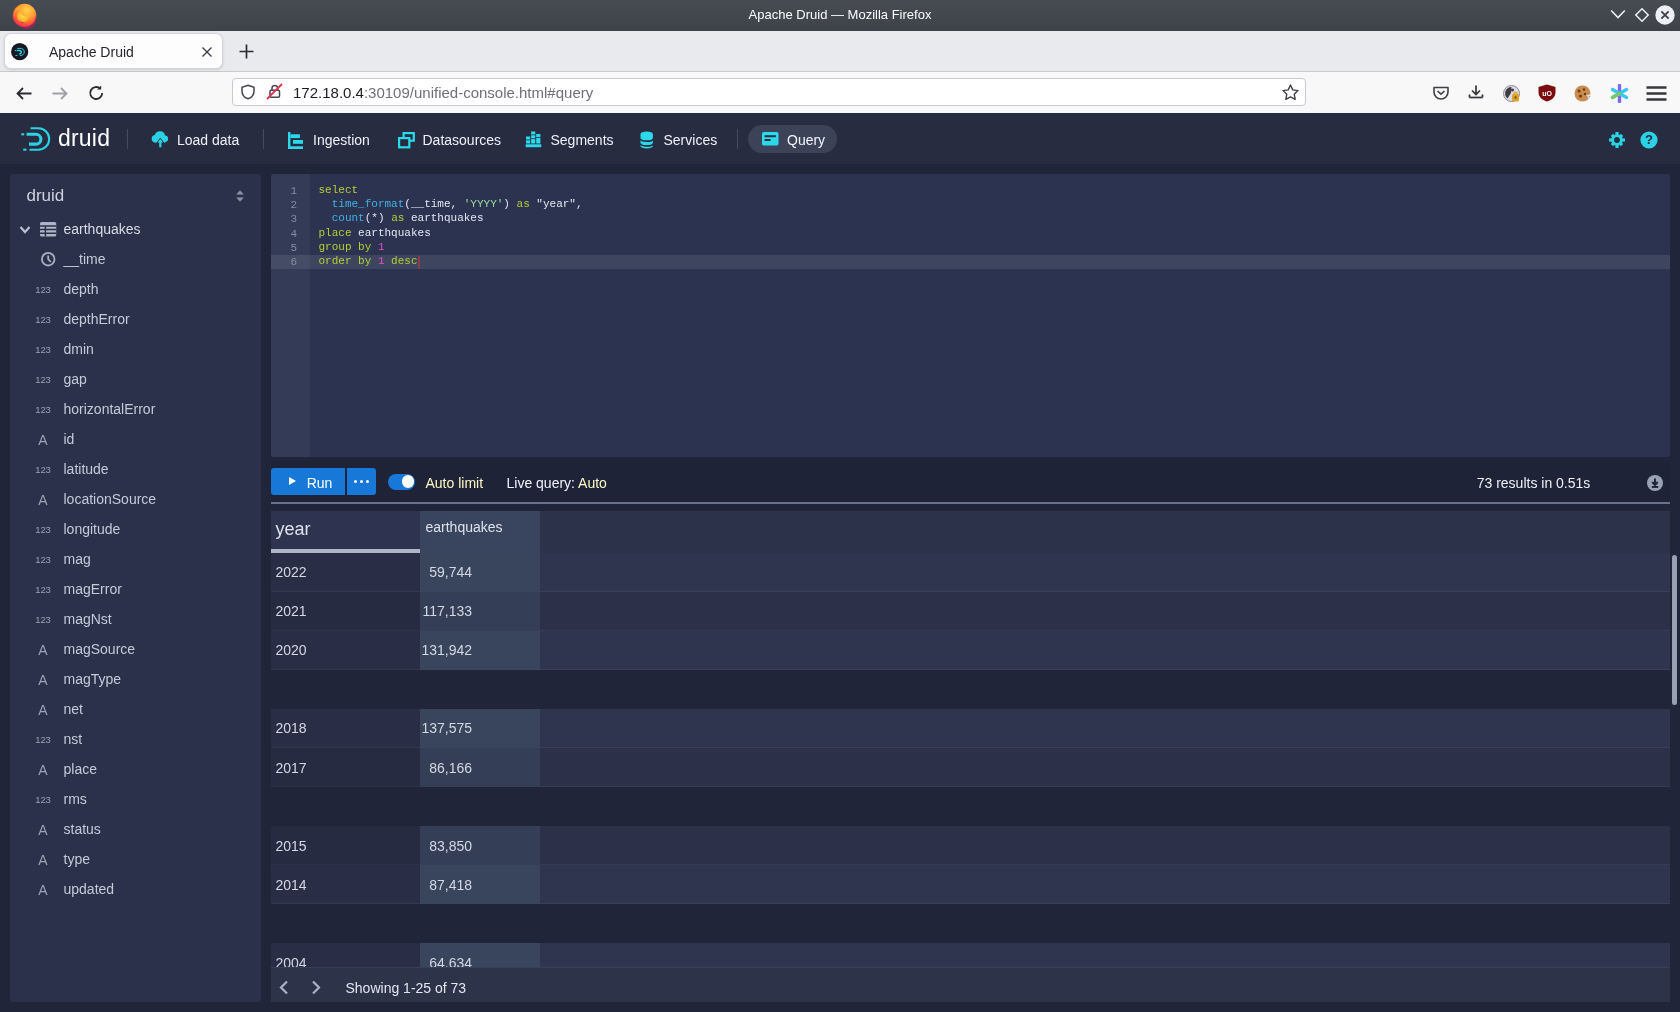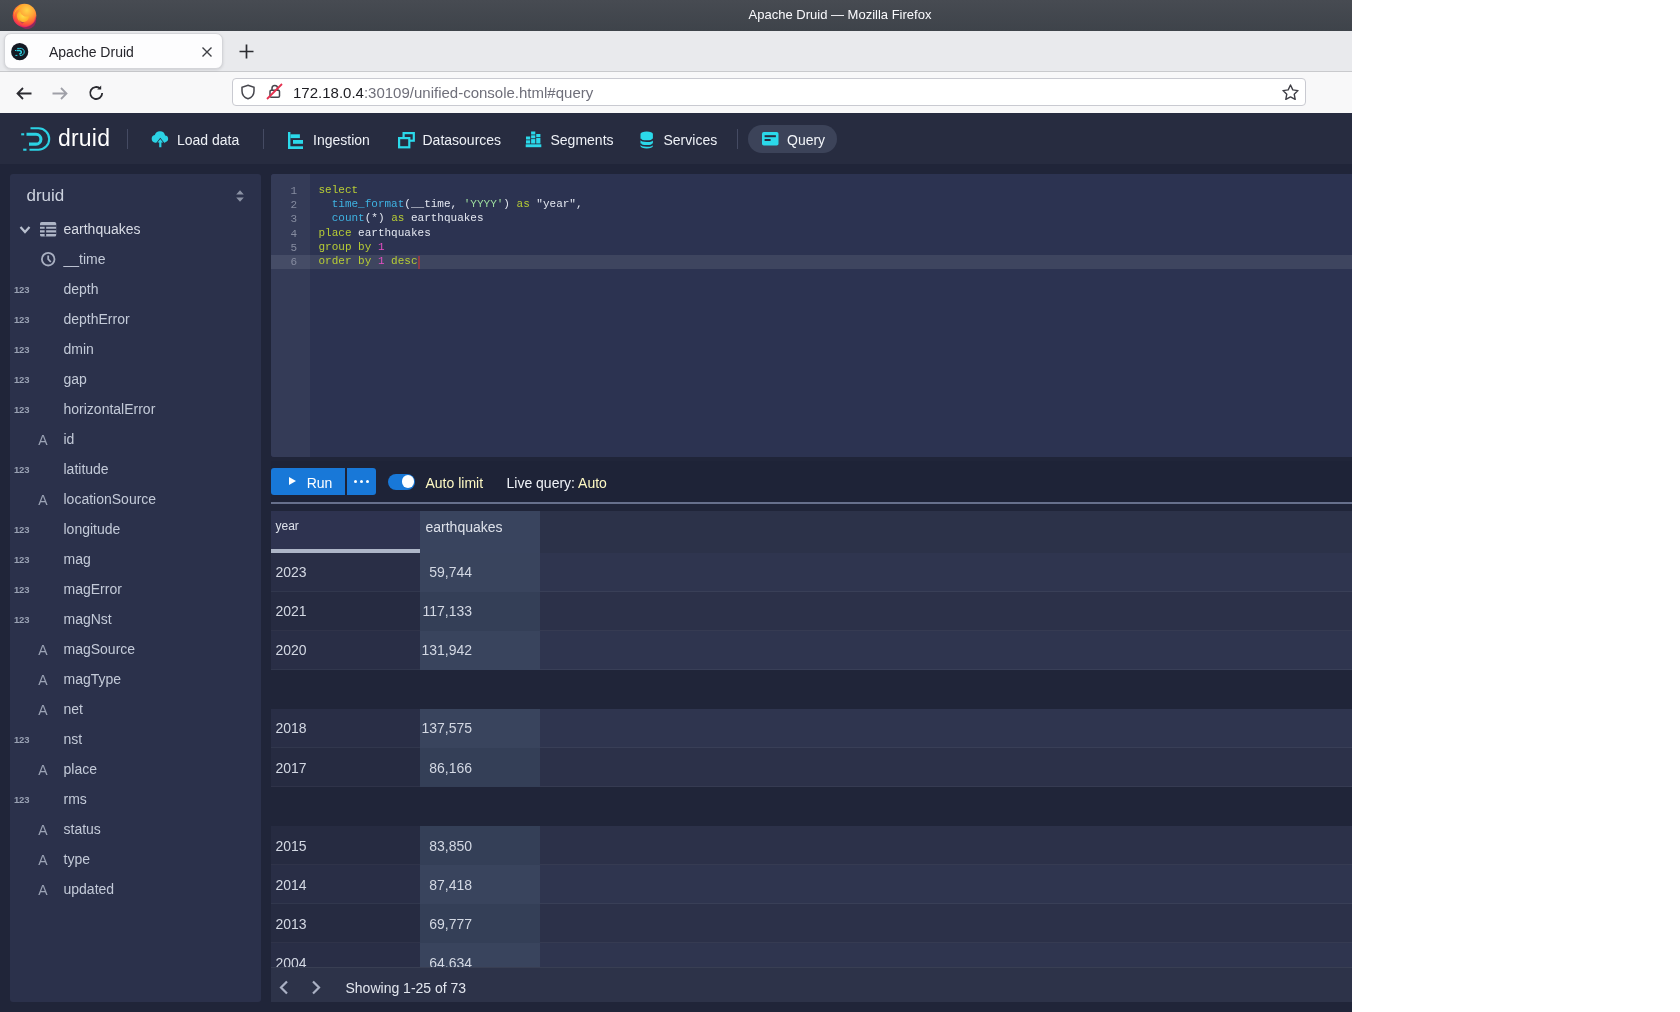--- a/index.html
+++ b/index.html
@@ -1,22 +1,22 @@
 <!DOCTYPE html>
 <html><head>
 <meta charset="utf-8">
 <style>
 html,body{margin:0;padding:0}
-#w{position:relative;width:1352px;height:1012px;background:#202539;font-family:"Liberation Sans",sans-serif;overflow:hidden}
+#w{position:relative;width:1680px;height:1012px;background:#202539;font-family:"Liberation Sans",sans-serif;overflow:hidden}
 .a{position:absolute}
 .k{color:#b7cc35}.f{color:#3fb3e2}.s{color:#9fdf9f}.p{color:#e3e7f0}.nm{color:#e44fc3}
 .cl{position:absolute;left:318.5px;height:14.2px;line-height:14.2px;font:11px "Liberation Mono",monospace;white-space:pre}
 .gn{position:absolute;left:270.5px;width:26.5px;text-align:right;font:11px "Liberation Mono",monospace;color:#868ca0;line-height:14.2px}
 .ti{position:absolute;left:63.5px;font-size:14px;line-height:16px;color:#c3cad8}
-.i123{position:absolute;left:14px;width:26px;text-align:left;font-size:9.5px;font-weight:700;color:#99a1b3;letter-spacing:-.2px}
+.i123{position:absolute;left:30px;width:26px;text-align:center;font-size:9.5px;font-weight:400;color:#99a1b3;letter-spacing:-.2px}
 .iA{position:absolute;left:30px;width:26px;text-align:center;font-size:14px;color:#9aa2b4}
 .rw{position:absolute;left:0;width:1399px;height:39.1px;box-shadow:inset 0 -1px 0 rgba(255,255,255,.05)}
 .ro{background:#2f354f}.re{background:#2c3149}
 .rq{position:absolute;left:149px;width:120.5px;top:0;height:39.1px}
 .rY{position:absolute;left:0;width:149px;top:0;height:39.1px;background:rgba(8,10,22,.14)}
 .ro .rq{background:#39445d}.re .rq{background:#343f57}
 .ry{position:absolute;left:5px;top:11.5px;font-size:14px;color:#d3d8e3;line-height:16px}
 .rn{position:absolute;left:149px;width:52.5px;top:11.5px;text-align:right;font-size:14px;color:#d3d8e3;line-height:16px}
 .nt{position:absolute;top:133px;font-size:14px;line-height:14px;color:#eef1f6}
 </style>
@@ -310,27 +310,27 @@
 <svg class="a" style="left:1647px;top:475px" width="17" height="17">
       <circle cx="8" cy="8" r="8" fill="#99a1b6"></circle>
       <path d="M8 3.5 V9.5 M5.3 7 L8 10 L10.7 7" fill="none" stroke="#1e2337" stroke-width="1.9"></path>
       <path d="M4.8 12 H11.2" stroke="#1e2337" stroke-width="1.9"></path>
     </svg>
 
 <div class="a" style="left:270.5px;top:510.5px;width:149px;height:42px;background:#2e3350"></div>
 <div class="a" style="left:270.5px;top:548.5px;width:149px;height:4px;background:#adb5c7"></div>
 <div class="a" style="left:419.5px;top:510.5px;width:120.5px;height:42px;background:#39445e"></div>
 <div class="a" style="left:540px;top:510.5px;width:1129.5px;height:42px;background:#2c3249"></div>
-<div class="a" style="left:275.5px;top:518.5px;font-size:12px;color:#dde1ea">year</div>
+<div class="a" style="left:275.5px;top:518.5px;font-size:18px;color:#dde1ea">year</div>
 <div class="a" style="left:425.5px;top:518.5px;font-size:14px;color:#dde1ea">earthquakes</div>
 <div class="a" style="left:270.5px;top:552.5px;width:1399px;height:414.5px;overflow:hidden">
 <div class="rw ro" style="top:0">
         <div class="rq"></div>
         <div class="rY"></div>
-        <span class="ry">2023</span>
+        <span class="ry">2022</span>
         <span class="rn">59,744</span>
       </div>
 <div class="rw re" style="top:39.1px">
         <div class="rq"></div>
         <div class="rY"></div>
         <span class="ry">2021</span>
         <span class="rn">117,133</span>
       </div>
 <div class="rw ro" style="top:78.2px">
         <div class="rq"></div>
@@ -354,26 +354,20 @@
         <div class="rq"></div>
         <div class="rY"></div>
         <span class="ry">2015</span>
         <span class="rn">83,850</span>
       </div>
 <div class="rw ro" style="top:312.8px">
         <div class="rq"></div>
         <div class="rY"></div>
         <span class="ry">2014</span>
         <span class="rn">87,418</span>
-      </div>
-<div class="rw re" style="top:351.9px">
-        <div class="rq"></div>
-        <div class="rY"></div>
-        <span class="ry">2013</span>
-        <span class="rn">69,777</span>
       </div>
 <div class="rw ro" style="top:390.8px">
         <div class="rq"></div>
         <div class="rY"></div>
         <span class="ry">2004</span>
         <span class="rn">64,634</span>
       </div>
 </div>
 <div class="a" style="left:270.5px;top:967px;width:1399px;height:35px;background:#2d3349;box-shadow:inset 0 1px 0 rgba(255,255,255,.06)"></div>
 <svg class="a" style="left:278px;top:980px" width="13" height="15">

